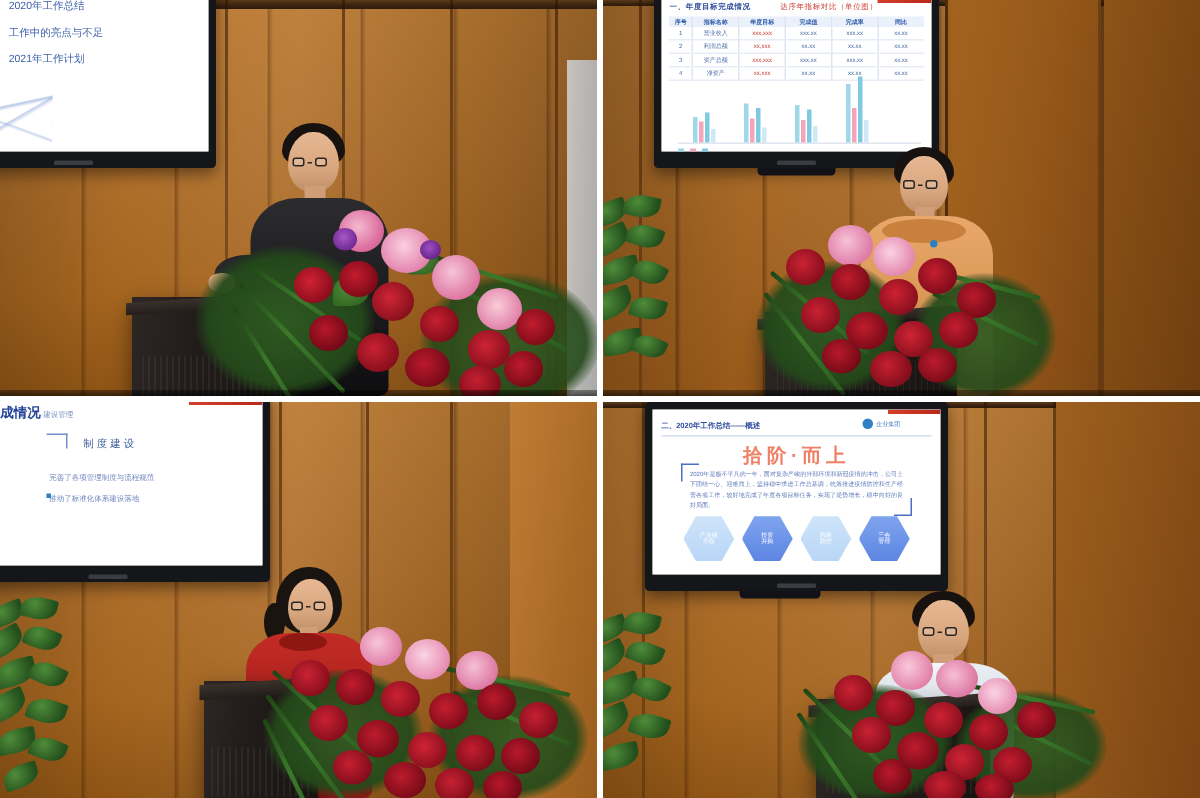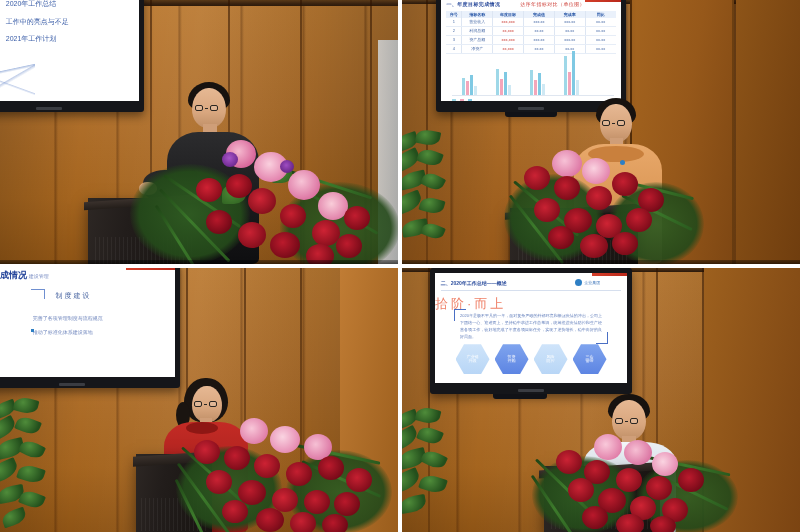--- a/index.html
+++ b/index.html
@@ -161,21 +161,21 @@
     position: absolute; right: 14%; top: 5%;
     display: flex; align-items: center; gap: 2px;
   }
   #slide-br .br-logo-mark {
     width: 7px; height: 7px; border-radius: 50%;
     background: #2e7fc4; color: #fff;
   }
   #slide-br .br-logo-text { color: #4c7fbe; white-space: nowrap; }
   #slide-br .br-big-title {
     position: absolute; left: 0; right: 0; top: 20%;
-    color: #ef8168; font-weight: normal; letter-spacing: 3px;
+    text-align: center; color: #ef8168; font-weight: bold; letter-spacing: 3px;
   }
   #slide-br .corner {
     position: absolute; width: 12px; height: 12px;
   }
   #slide-br .corner.tl { border-left: 1.5px solid #4a6fc4; border-top: 1.5px solid #4a6fc4; }
   #slide-br .corner.br { border-right: 1.5px solid #4a6fc4; border-bottom: 1.5px solid #4a6fc4; }
   #slide-br .br-para {
     position: absolute; left: 13%; right: 13%; top: 35%;
     color: #5f7cba; line-height: 1.75; text-align: justify;
   }

